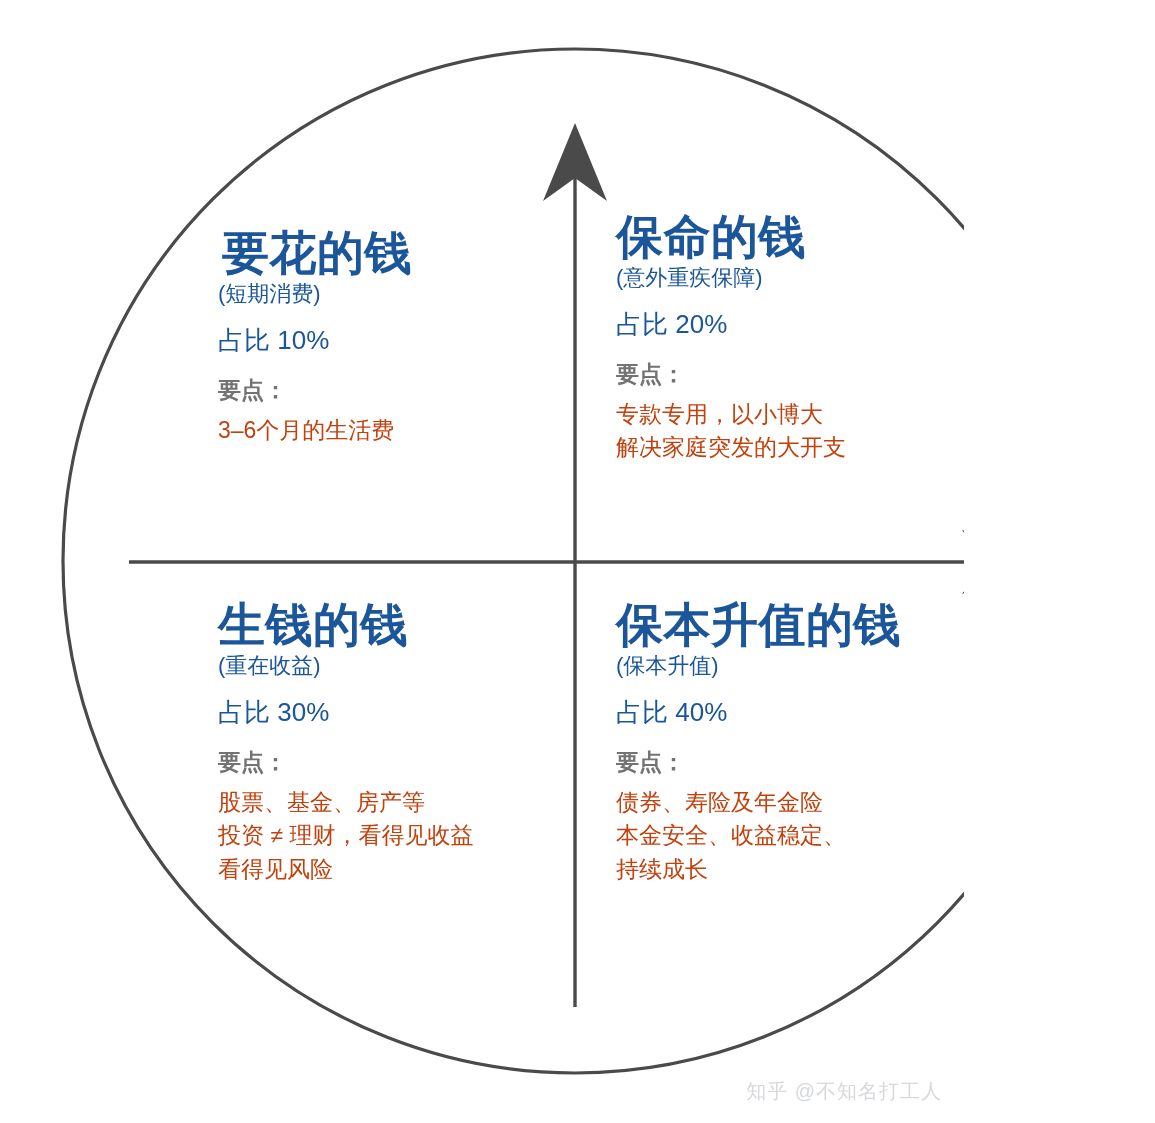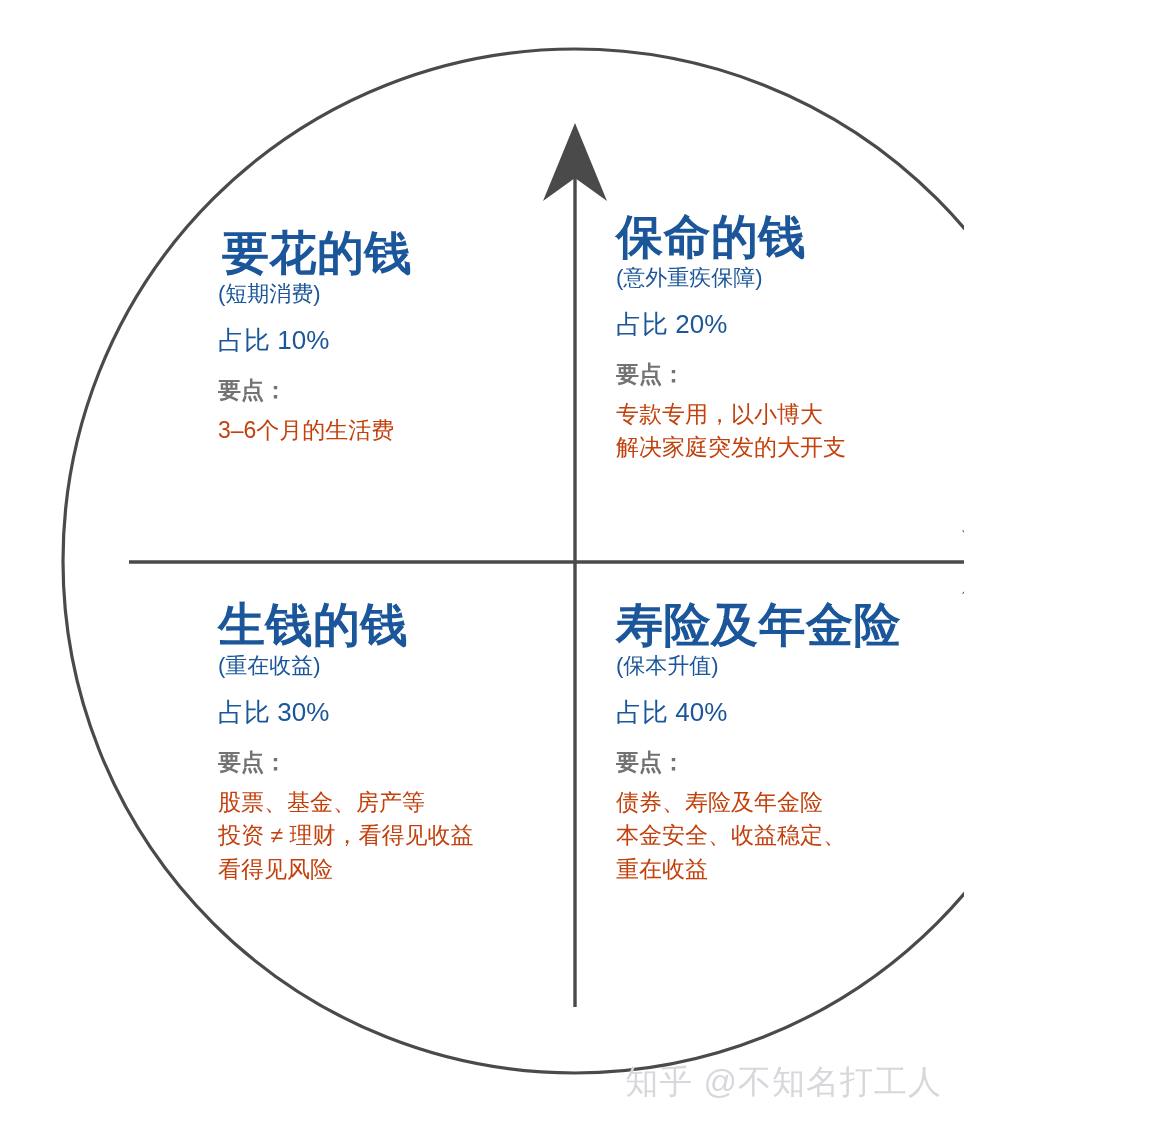--- a/index.html
+++ b/index.html
@@ -84,21 +84,21 @@
   
   #quadrant-top-left .q-title { margin-left: 4px; }
   #quadrant-bottom-left .q-title { }
 
   
   #watermark {
     position: absolute;
     right: 22px;
     bottom: 18px;
     color: #d6d8db;
-    font-size: 33px;
+    font-size: 20px;
     letter-spacing: 1px;
     white-space: nowrap;
     user-select: none;
   }
 </style>
 </head>
 <body>
 
 <div id="canvas">
 
@@ -139,26 +139,26 @@
     <div class="q-share">占比 30%</div>
     <div class="q-points-label">要点：</div>
     <div class="q-points-list">
       <div class="q-point">股票、基金、房产等</div>
       <div class="q-point">投资 ≠ 理财，看得见收益</div>
       <div class="q-point">看得见风险</div>
     </div>
   </div>
 
   <div class="quadrant" id="quadrant-bottom-right">
-    <div class="q-title">寿险及年金险</div>
+    <div class="q-title">保本升值的钱</div>
     <div class="q-sub">(保本升值)</div>
     <div class="q-share">占比 40%</div>
     <div class="q-points-label">要点：</div>
     <div class="q-points-list">
       <div class="q-point">债券、寿险及年金险</div>
       <div class="q-point">本金安全、收益稳定、</div>
-      <div class="q-point">重在收益</div>
+      <div class="q-point">持续成长</div>
     </div>
   </div>
 
   <div id="watermark">知乎 @不知名打工人</div>
 
 </div>
 
 </body></html>

